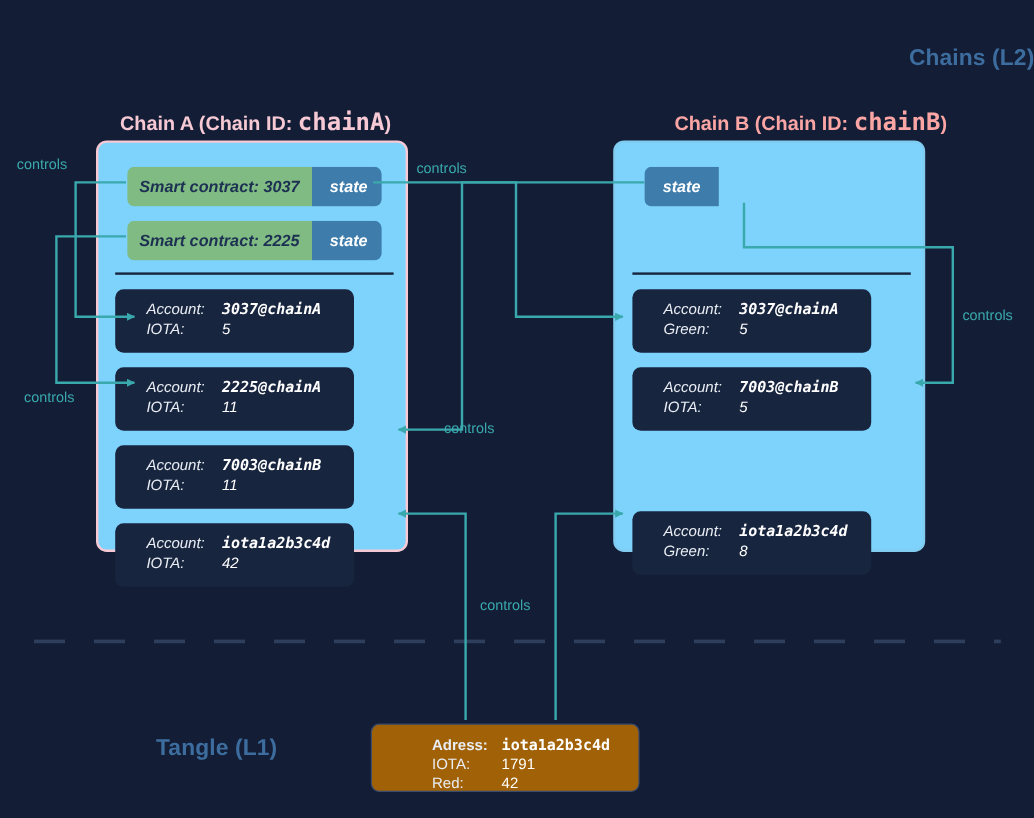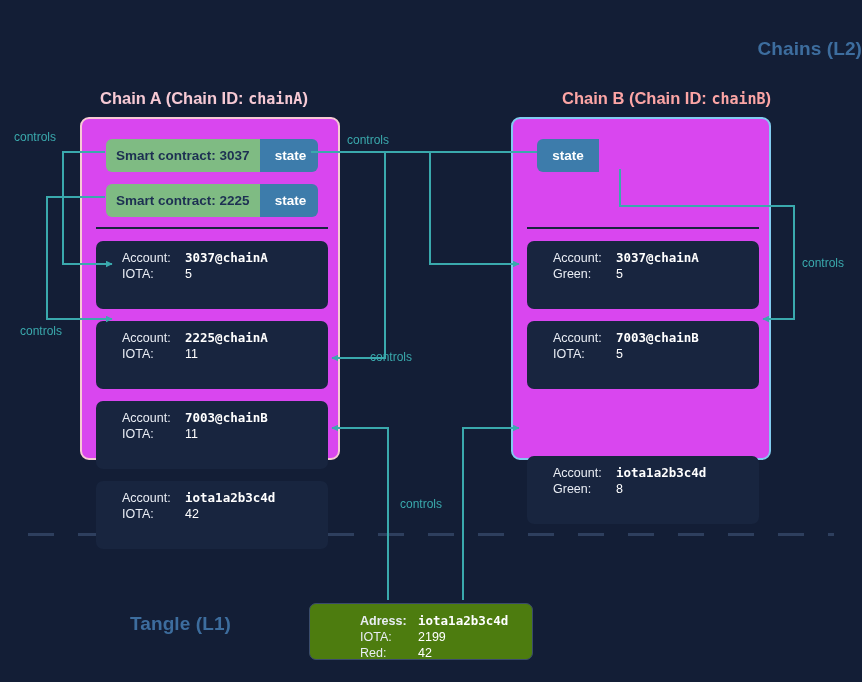--- a/index.html
+++ b/index.html
@@ -51,32 +51,33 @@
   
   .chain-title {
     position: absolute;
     font-size: 16.5px;
     font-weight: bold;
     white-space: nowrap;
     z-index: 2;
   }
   .chain-title .mono {
     font-family: "DejaVu Sans Mono", monospace;
-    font-size: 15px;
+    font-size: 20px;
   }
   #chainA-title { left: 100px; top: 89px; color: #f6c9d4; }
   #chainB-title { left: 562px; top: 89px; color: #fca5a5; }
 
   .chain-panel {
     position: absolute;
-    background: #d946ef;
+    background: #7dd3fc;
     border-radius: 9px;
     border: 2px solid #f6c9d4;
     box-sizing: border-box;
     z-index: 2;
+    font-style: italic;
   }
   #chainA-panel {
     left: 80px; top: 117px;
     width: 260px; height: 343px;
   }
   #chainB-panel {
     left: 511px; top: 117px;
     width: 260px; height: 343px;
     border-color: #81cbf0;
   }
@@ -125,25 +126,25 @@
   }
   #chainA-divider { top: 108px; }
   #chainB-divider { top: 108px; }
 
   
   .acct-list { position: absolute; left: 14px; }
   #chainA-accts { top: 122px; }
   #chainB-accts { top: 122px; }
 
   .acct-card {
-    width: 232px;
+    width: 199px;
     box-sizing: border-box;
     background: #18253f;
     border-radius: 7px;
-    padding: 9px 0 27px 26px;
+    padding: 9px 0 12px 26px;
     margin-bottom: 12px;
   }
   .acct-row {
     display: flex;
     align-items: baseline;
     line-height: 16px;
     white-space: nowrap;
   }
   .acct-row .k {
     color: #e9edf4;
@@ -181,21 +182,21 @@
   }
 
   
   #tangle-box {
     position: absolute;
     left: 309px;
     top: 603px;
     width: 224px;
     height: 57px;
     box-sizing: border-box;
-    background: #4d7c0f;
+    background: #a16207;
     border: 1px solid #3a4b6b;
     border-radius: 7px;
     padding: 9px 0 0 50px;
     z-index: 2;
   }
   #tangle-box .acct-row .k { width: 58px; flex: 0 0 58px; }
   #tangle-box .acct-row .k.bold { font-weight: bold; }
 
   
   .ctrl-label {
@@ -337,21 +338,21 @@
     </div>
   </div>
 
   <div id="tangle-box">
     <div class="acct-row">
       <span class="k bold">Adress:</span>
       <span class="v">iota1a2b3c4d</span>
     </div>
     <div class="acct-row">
       <span class="k">IOTA:</span>
-      <span class="v plain">2199</span>
+      <span class="v plain">1791</span>
     </div>
     <div class="acct-row">
       <span class="k">Red:</span>
       <span class="v plain">42</span>
     </div>
   </div>
 
   <svg id="wires" viewBox="0 0 862 682">
     <defs>
       <marker id="arrowR" markerWidth="7" markerHeight="7" refX="6.4" refY="3.5" orient="auto" markerUnits="userSpaceOnUse">

